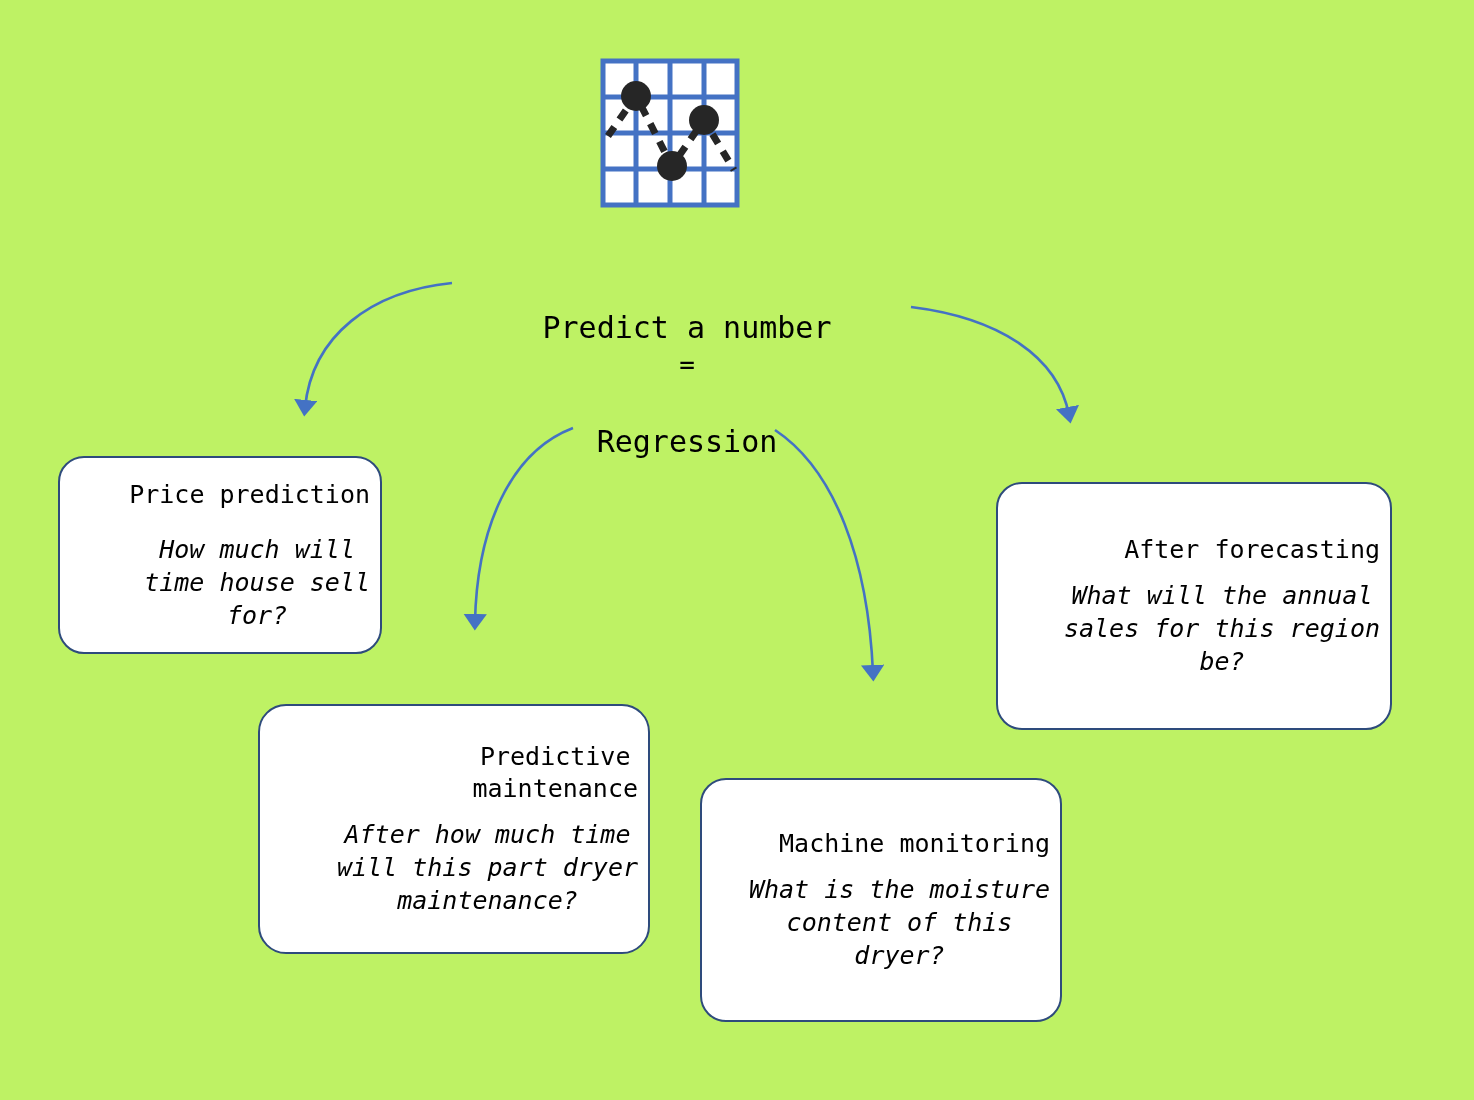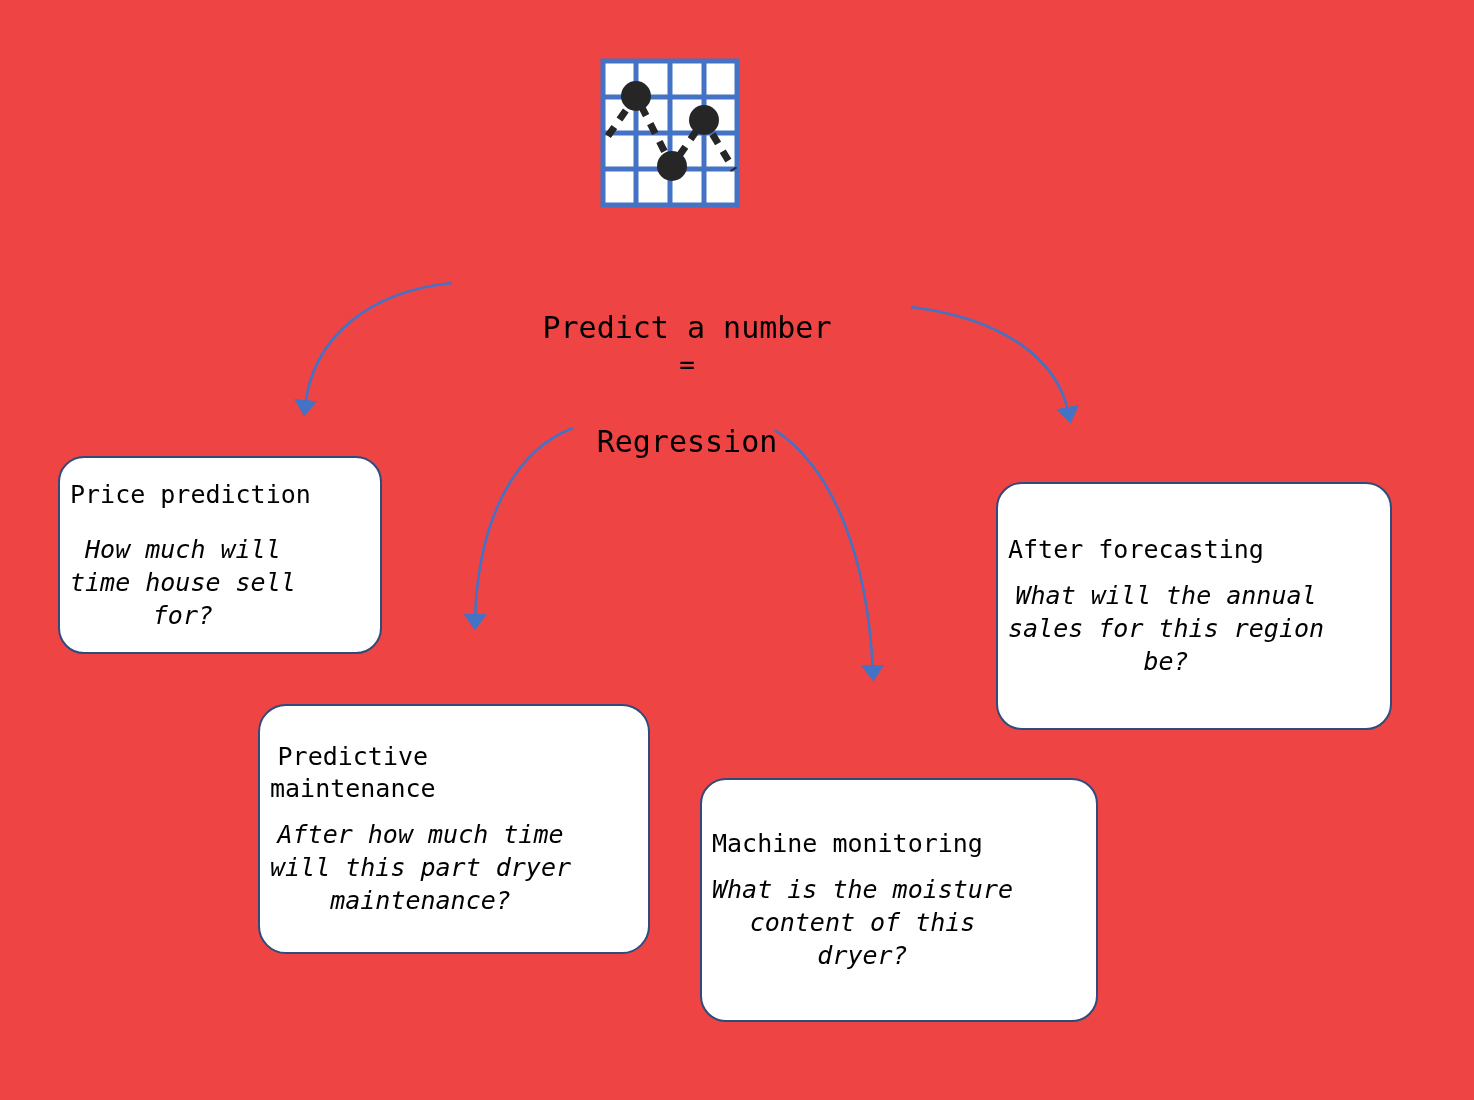--- a/index.html
+++ b/index.html
@@ -4,21 +4,21 @@
 <style>
   html, body {
     margin: 0;
     padding: 0;
     background: #ffffff;
   }
   #canvas {
     position: relative;
     width: 1474px;
     height: 1100px;
-    background: #ef4444;
+    background: #bef264;
     overflow: hidden;
     font-family: "DejaVu Sans Mono", "Liberation Mono", monospace;
   }
 
   
   #header-icon {
     position: absolute;
     left: 600px;
     top: 58px;
     width: 140px;
@@ -56,21 +56,21 @@
 
   
   .node-box {
     position: absolute;
     box-sizing: border-box;
     border: 2px solid #2e4b7c;
     border-radius: 26px;
     background: #ffffff;
     display: flex;
     flex-direction: column;
-    align-items: flex-start;
+    align-items: flex-end;
     justify-content: center;
     padding: 6px 10px;
   }
   .node-title {
     font-family: "DejaVu Sans Mono", "Liberation Mono", monospace;
     font-size: 25px;
     line-height: 32px;
     color: #000000;
     text-align: center;
     white-space: pre-line;
@@ -82,21 +82,21 @@
     line-height: 33px;
     color: #000000;
     text-align: center;
     margin-top: 13px;
     white-space: pre-line;
   }
 
   #box-price      { left: 58px;   top: 456px; width: 324px;  height: 198px; }
   #box-price .node-desc { margin-top: 22px; }
   #box-maint      { left: 258px;  top: 704px; width: 392px;  height: 250px; border-radius: 28px; }
-  #box-machine    { left: 700px;  top: 778px; width: 398px;  height: 244px; }
+  #box-machine    { left: 700px;  top: 778px; width: 362px;  height: 244px; }
   #box-sales      { left: 996px;  top: 482px; width: 396px;  height: 248px; }
 </style>
 </head>
 <body>
 
 <div id="canvas">
 
   <div id="header-icon">
     <svg width="140" height="150" viewBox="0 0 140 150" xmlns="http://www.w3.org/2000/svg">
 

